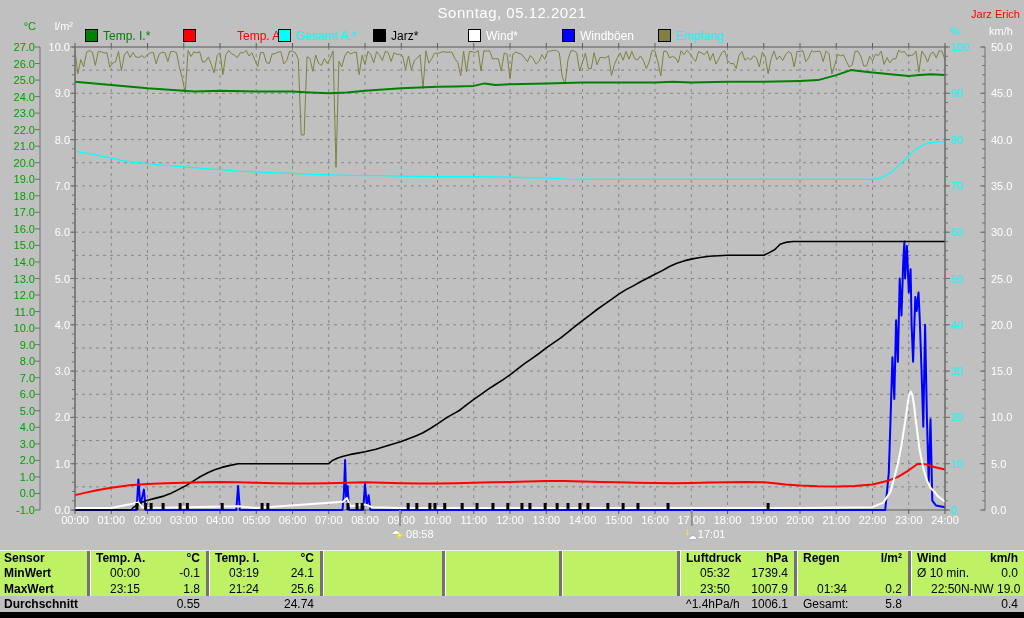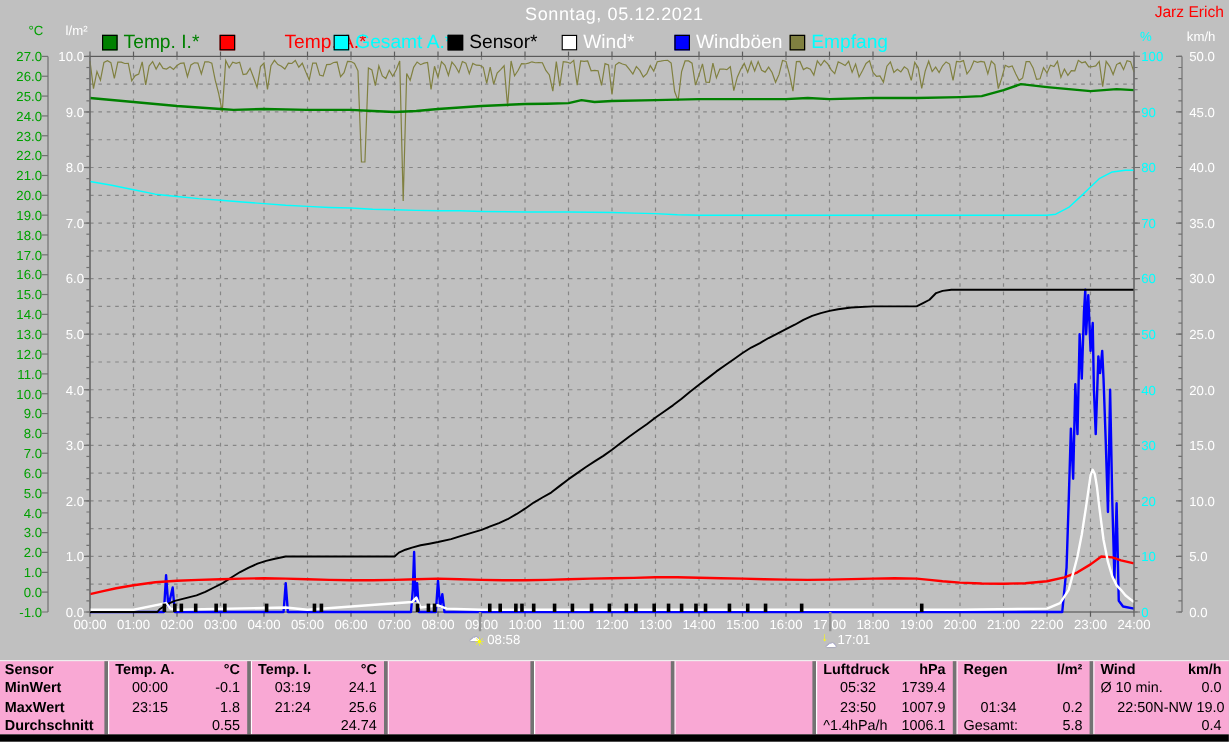--- a/index.html
+++ b/index.html
@@ -1,37 +1,37 @@
 <!DOCTYPE html>
 <html><head>
 <meta charset="utf-8">
 <style>
   html,body{margin:0;padding:0;}
   body{width:1024px;height:618px;overflow:hidden;background:#c0c0c0;font-family:"Liberation Sans",sans-serif;}
   #root{position:relative;width:1024px;height:618px;background:#c0c0c0;}
   #chart-svg{position:absolute;top:0;left:0;}
   .title{position:absolute;top:4px;left:0;width:100%;text-align:center;color:#ffffff;font-size:15px;letter-spacing:0.5px;}
-  .author{position:absolute;top:2px;right:4px;color:#ff0000;font-size:13px;}
+  .author{position:absolute;top:8px;right:4px;color:#ff0000;font-size:11px;}
   .unit{position:absolute;font-size:11px;}
   #u-temp{left:0;top:20px;width:36px;text-align:right;color:#00a000;}
   #u-rain{left:36px;top:20px;width:37px;text-align:right;color:#ffffff;}
   #u-hum{left:950px;top:25px;color:#00ffff;}
   #u-wind{left:989px;top:25px;color:#ffffff;}
-  .legend-item{position:absolute;top:29px;height:13px;display:flex;align-items:center;font-size:16px;cursor:default;}
+  .legend-item{position:absolute;top:29px;height:13px;display:flex;font-size:12px;cursor:default;}
   .legend-box{width:11px;height:11px;border:1px solid #000;margin-right:5px;flex:none;}
   .marker{position:absolute;top:527px;display:flex;align-items:center;color:#ffffff;font-size:11px;}
   .sun-icon{position:relative;width:14px;height:14px;margin-right:1px;flex:none;}
   .sun-icon span{position:absolute;line-height:1;}
   .sun-icon .cloud{color:#ffffff;font-size:9px;text-shadow:0 0 1px #3333aa;}
   .sun-icon .sun{color:#ffff00;font-size:10px;}
   .rise .cloud{top:0;left:0;}
   .rise .sun{top:4px;left:4px;}
   .set .sun{top:0;left:2px;}
   .set .cloud{top:5px;left:5px;}
-  #table{position:absolute;top:550px;left:0;width:1024px;height:62px;background:#f9a8d4;display:flex;border-top:1px solid #eeeeee;box-sizing:border-box;}
+  #table{position:absolute;top:550px;left:0;width:1024px;height:46px;background:#bef264;display:flex;border-top:1px solid #eeeeee;box-sizing:border-box;}
   .tgroup{height:100%;box-sizing:border-box;flex:none;}
   .tgroup.sep{border-left:3px solid #737373;box-shadow:inset 1px 0 0 #ffffff;}
   .trow{display:flex;justify-content:space-between;height:15.4px;line-height:15.4px;padding:0 6px;font-size:12px;color:#000;white-space:nowrap;overflow:hidden;}
   .trow.th .l,.trow.th .r{font-weight:bold;}
   .trow .l.ind{padding-left:14px;}
   .sensor-col .trow{font-weight:bold;padding-left:4px;}
   #bottom-strip{position:absolute;top:612px;left:0;width:1024px;height:6px;background:#000000;}
 </style>
 </head>
 <body>
@@ -510,21 +510,21 @@
       <div class="legend-item" style="left: 183px; color: rgb(255, 0, 0); gap: 36px;">
         <span class="legend-box" style="background: rgb(255, 0, 0);"></span>
         <span>Temp. A.*</span>
       </div>
       <div class="legend-item" style="left: 278px; color: rgb(0, 255, 255);">
         <span class="legend-box" style="background: rgb(0, 255, 255);"></span>
         <span>Gesamt A.*</span>
       </div>
       <div class="legend-item" style="left: 373px; color: rgb(0, 0, 0);">
         <span class="legend-box" style="background: rgb(0, 0, 0);"></span>
-        <span>Sensor*</span>
+        <span>Jarz*</span>
       </div>
       <div class="legend-item" style="left: 468px; color: rgb(255, 255, 255);">
         <span class="legend-box" style="background: rgb(255, 255, 255);"></span>
         <span>Wind*</span>
       </div>
       <div class="legend-item" style="left: 562px; color: rgb(255, 255, 255);">
         <span class="legend-box" style="background: rgb(0, 0, 255);"></span>
         <span>Windböen</span>
       </div>
       <div class="legend-item" style="left: 658px; color: rgb(0, 255, 255);">

